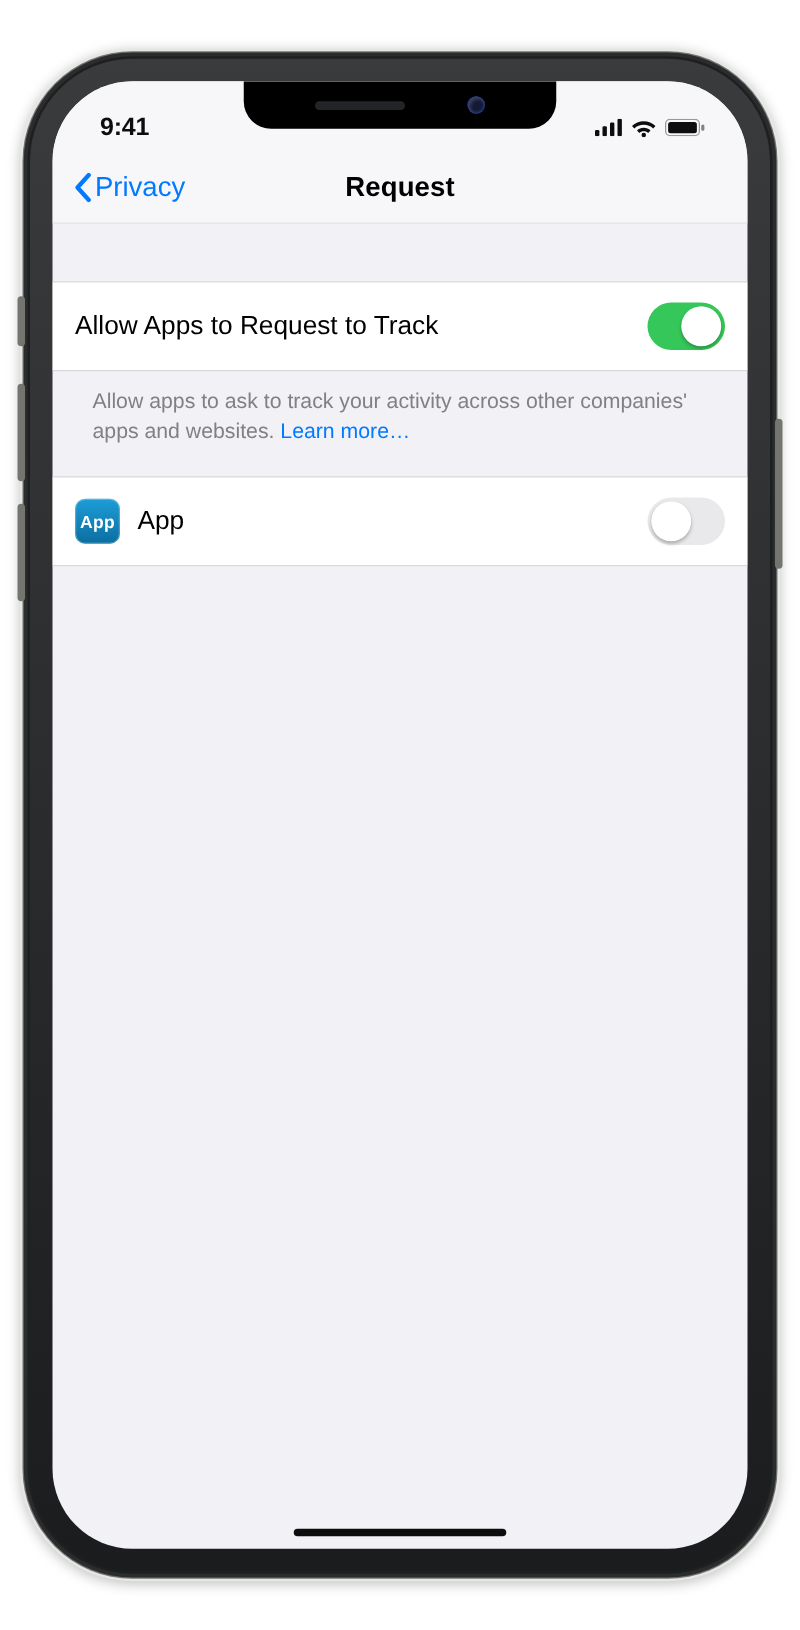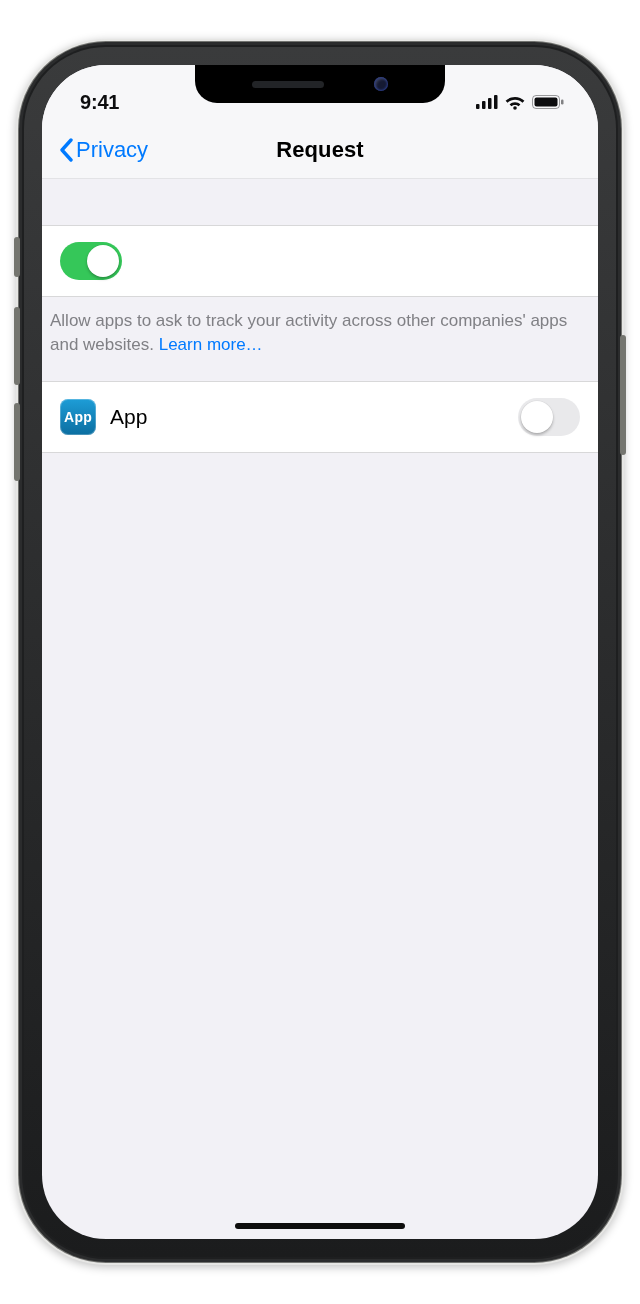--- a/index.html
+++ b/index.html
@@ -97,21 +97,21 @@
   }
   .row .label{flex:1;font-size:21px;color:#000}
   .app-icon{
     width:36px;height:36px;border-radius:8px;
     background:linear-gradient(180deg,#1d9dd7,#0b6ea1);
     display:flex;align-items:center;justify-content:center;
     color:#fff;font-weight:700;font-size:14px;letter-spacing:.2px;
     box-shadow:inset 0 0 0 1px rgba(255,255,255,.25);
   }
   .footer-text{
-    padding:12px 8px 24px;font-size:17px;line-height:1.4;color:var(--text-secondary)
+    padding:12px 32px 24px;font-size:17px;line-height:1.4;color:var(--text-secondary)
   }
   .footer-text .link{color:var(--link);cursor:pointer}
   
   .toggle{width:62px;height:38px;border-radius:19px;position:relative;flex:0 0 auto;cursor:pointer}
   .toggle .knob{
     position:absolute;top:3px;width:32px;height:32px;border-radius:50%;background:#fff;
     box-shadow:0 2px 3px rgba(0,0,0,.25),0 0 0 .5px rgba(0,0,0,.05)
   }
   .toggle.on{background:var(--toggle-on)}
   .toggle.on .knob{right:3px}
@@ -175,20 +175,21 @@
         </span>
         <span>Privacy</span>
       </div>
       <div class="nav-title">Request</div>
     </div>
 
     <div class="content">
       <div class="spacer-top"></div>
 
       <div class="row">
+        <div class="label">Allow Apps to Request to Track</div>
         <div id="main-toggle" class="toggle on">
           <div class="knob"></div>
         </div>
       </div>
 
       <div class="footer-text">
         <span>Allow apps to ask to track your activity across other companies' apps and websites. </span><span class="link">Learn more…</span>
       </div>
 
       <div id="apps-list">

